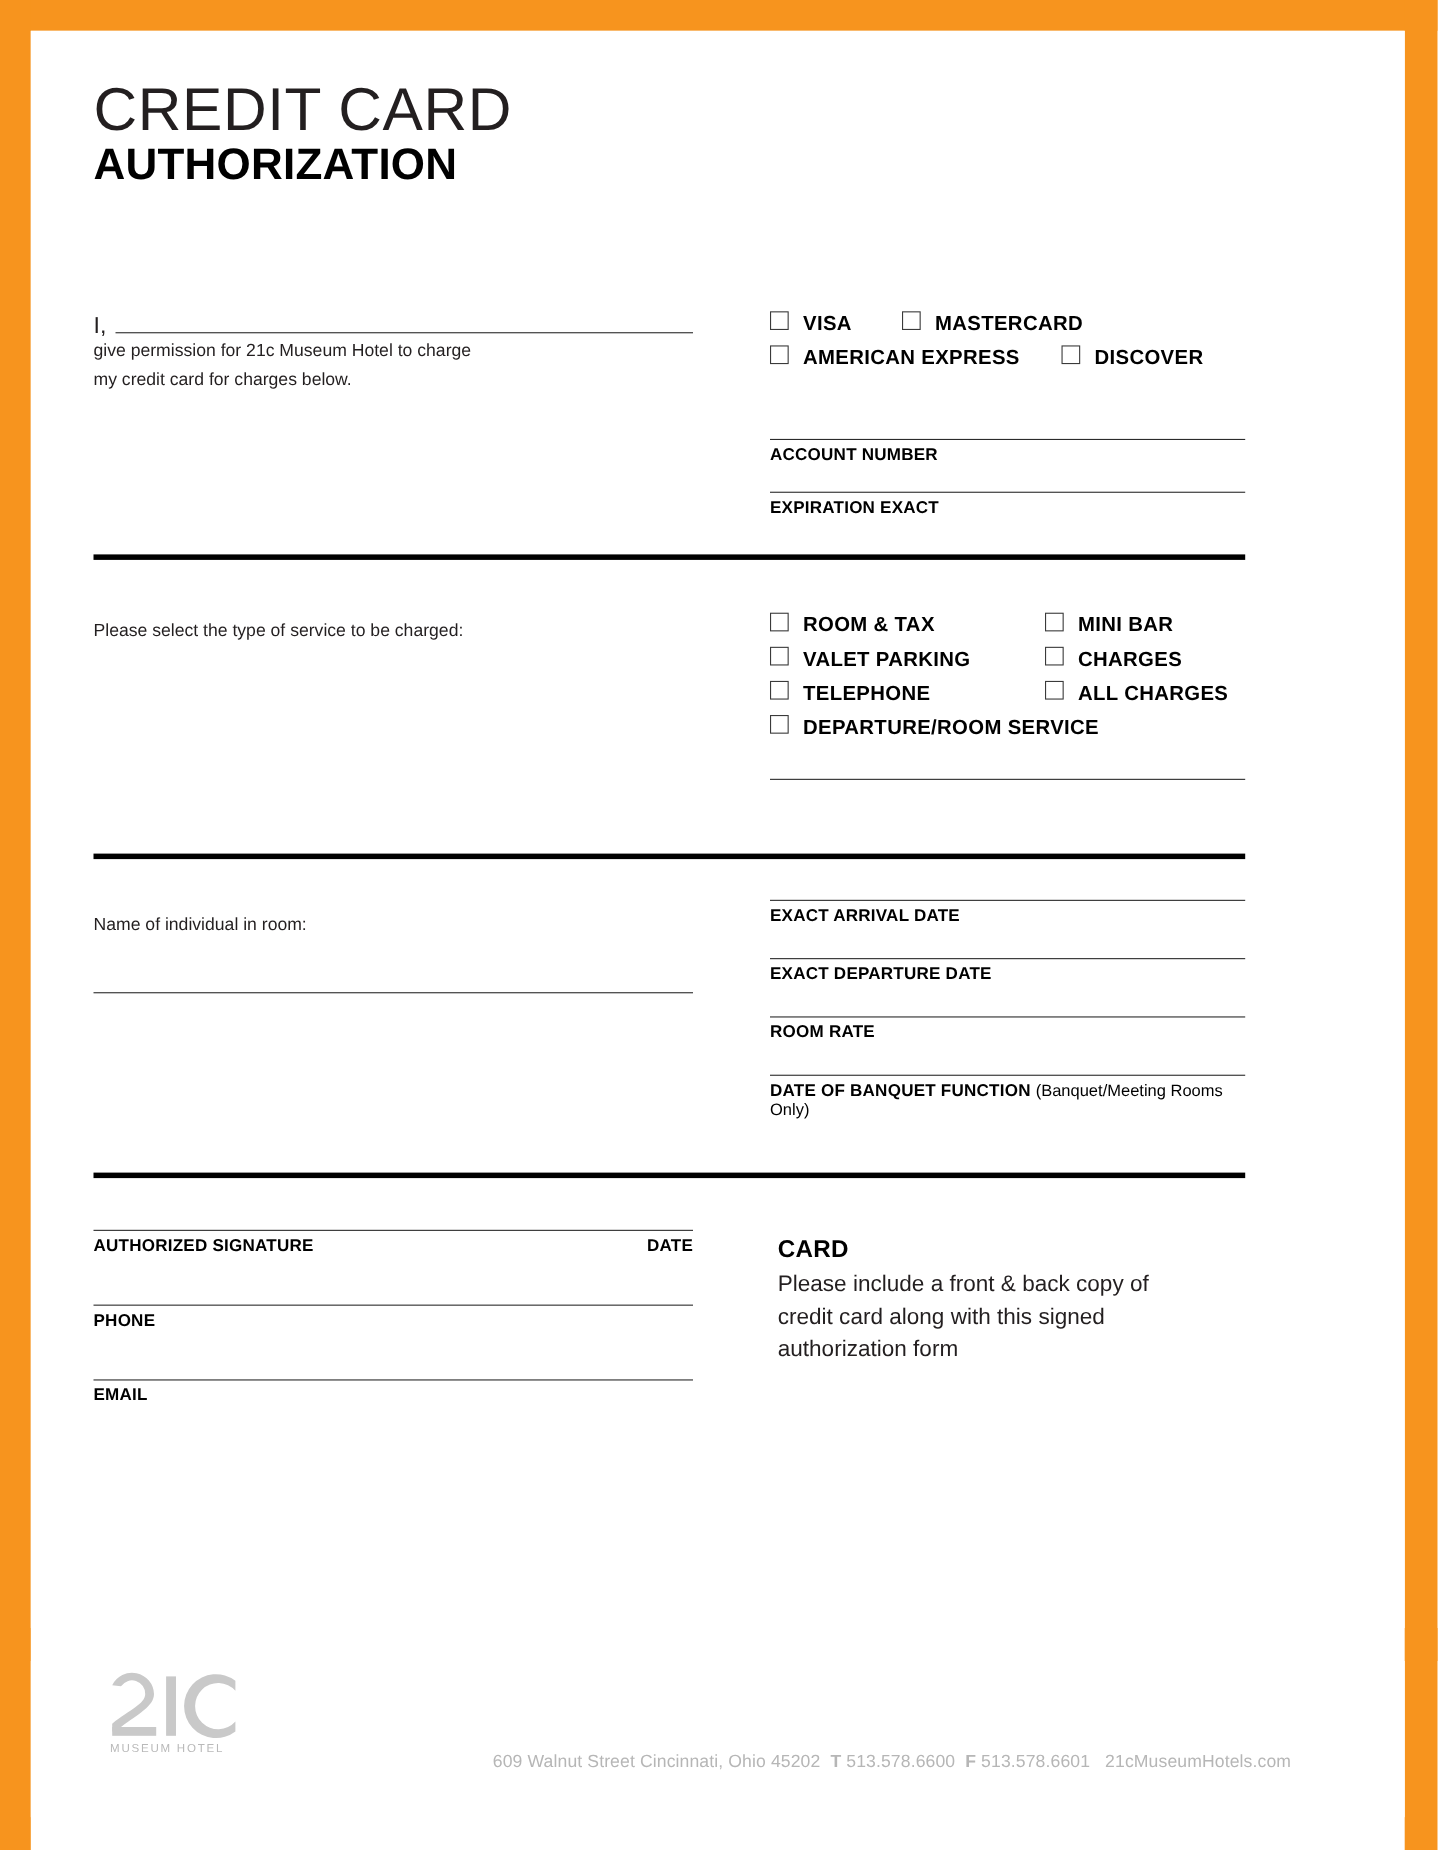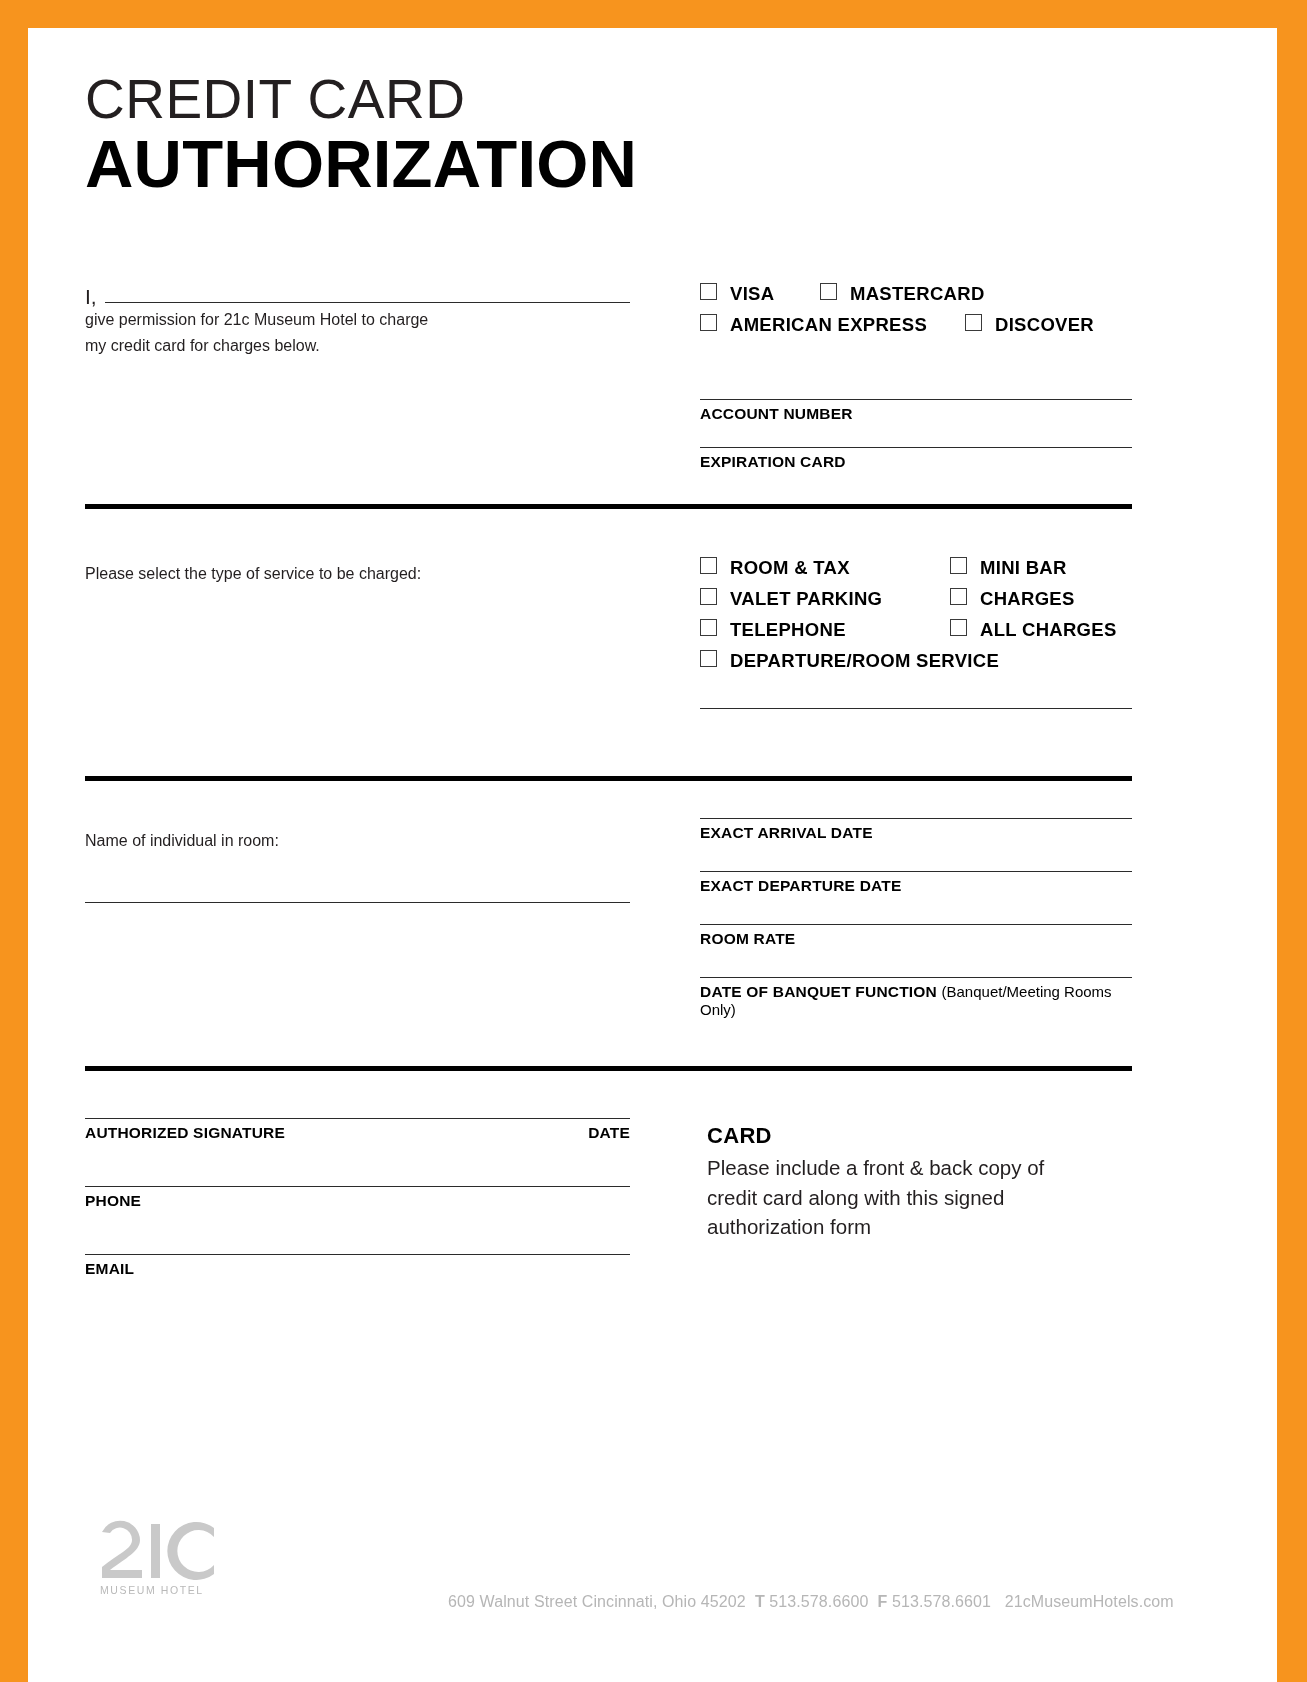--- a/index.html
+++ b/index.html
@@ -36,21 +36,21 @@
   
   .title-block { position: absolute; left: 57px; top: 44px; }
   .title-line1 {
     font-size: 55px;
     font-weight: 300;
     letter-spacing: 0.5px;
     color: #231f20;
     line-height: 1.0;
   }
   .title-line2 {
-    font-size: 67px;
+    font-size: 40px;
     font-weight: 700;
     letter-spacing: 0.2px;
     color: #000000;
     line-height: 1.05;
     margin-top: 2px;
   }
 
   
   .body-text {
     font-size: 16px;
@@ -219,21 +219,21 @@
         </div>
       </div>
 
       <div class="field-group" style="margin-top:63px; margin-bottom:24px;">
         <div class="fill-line"></div>
         <span class="field-label label-under">ACCOUNT NUMBER</span>
       </div>
 
       <div class="field-group" style="margin-bottom:0;">
         <div class="fill-line"></div>
-        <span class="field-label label-under">EXPIRATION CARD</span>
+        <span class="field-label label-under">EXPIRATION EXACT</span>
       </div>
     </div>
 
     <div class="rule-thick" style="left:57px; top:476px; width:1047px;"></div>
 
     <div id="sec2-left">
       <div class="body-text">Please select the type of service to be charged:</div>
     </div>
 
     <div id="sec2-right">

